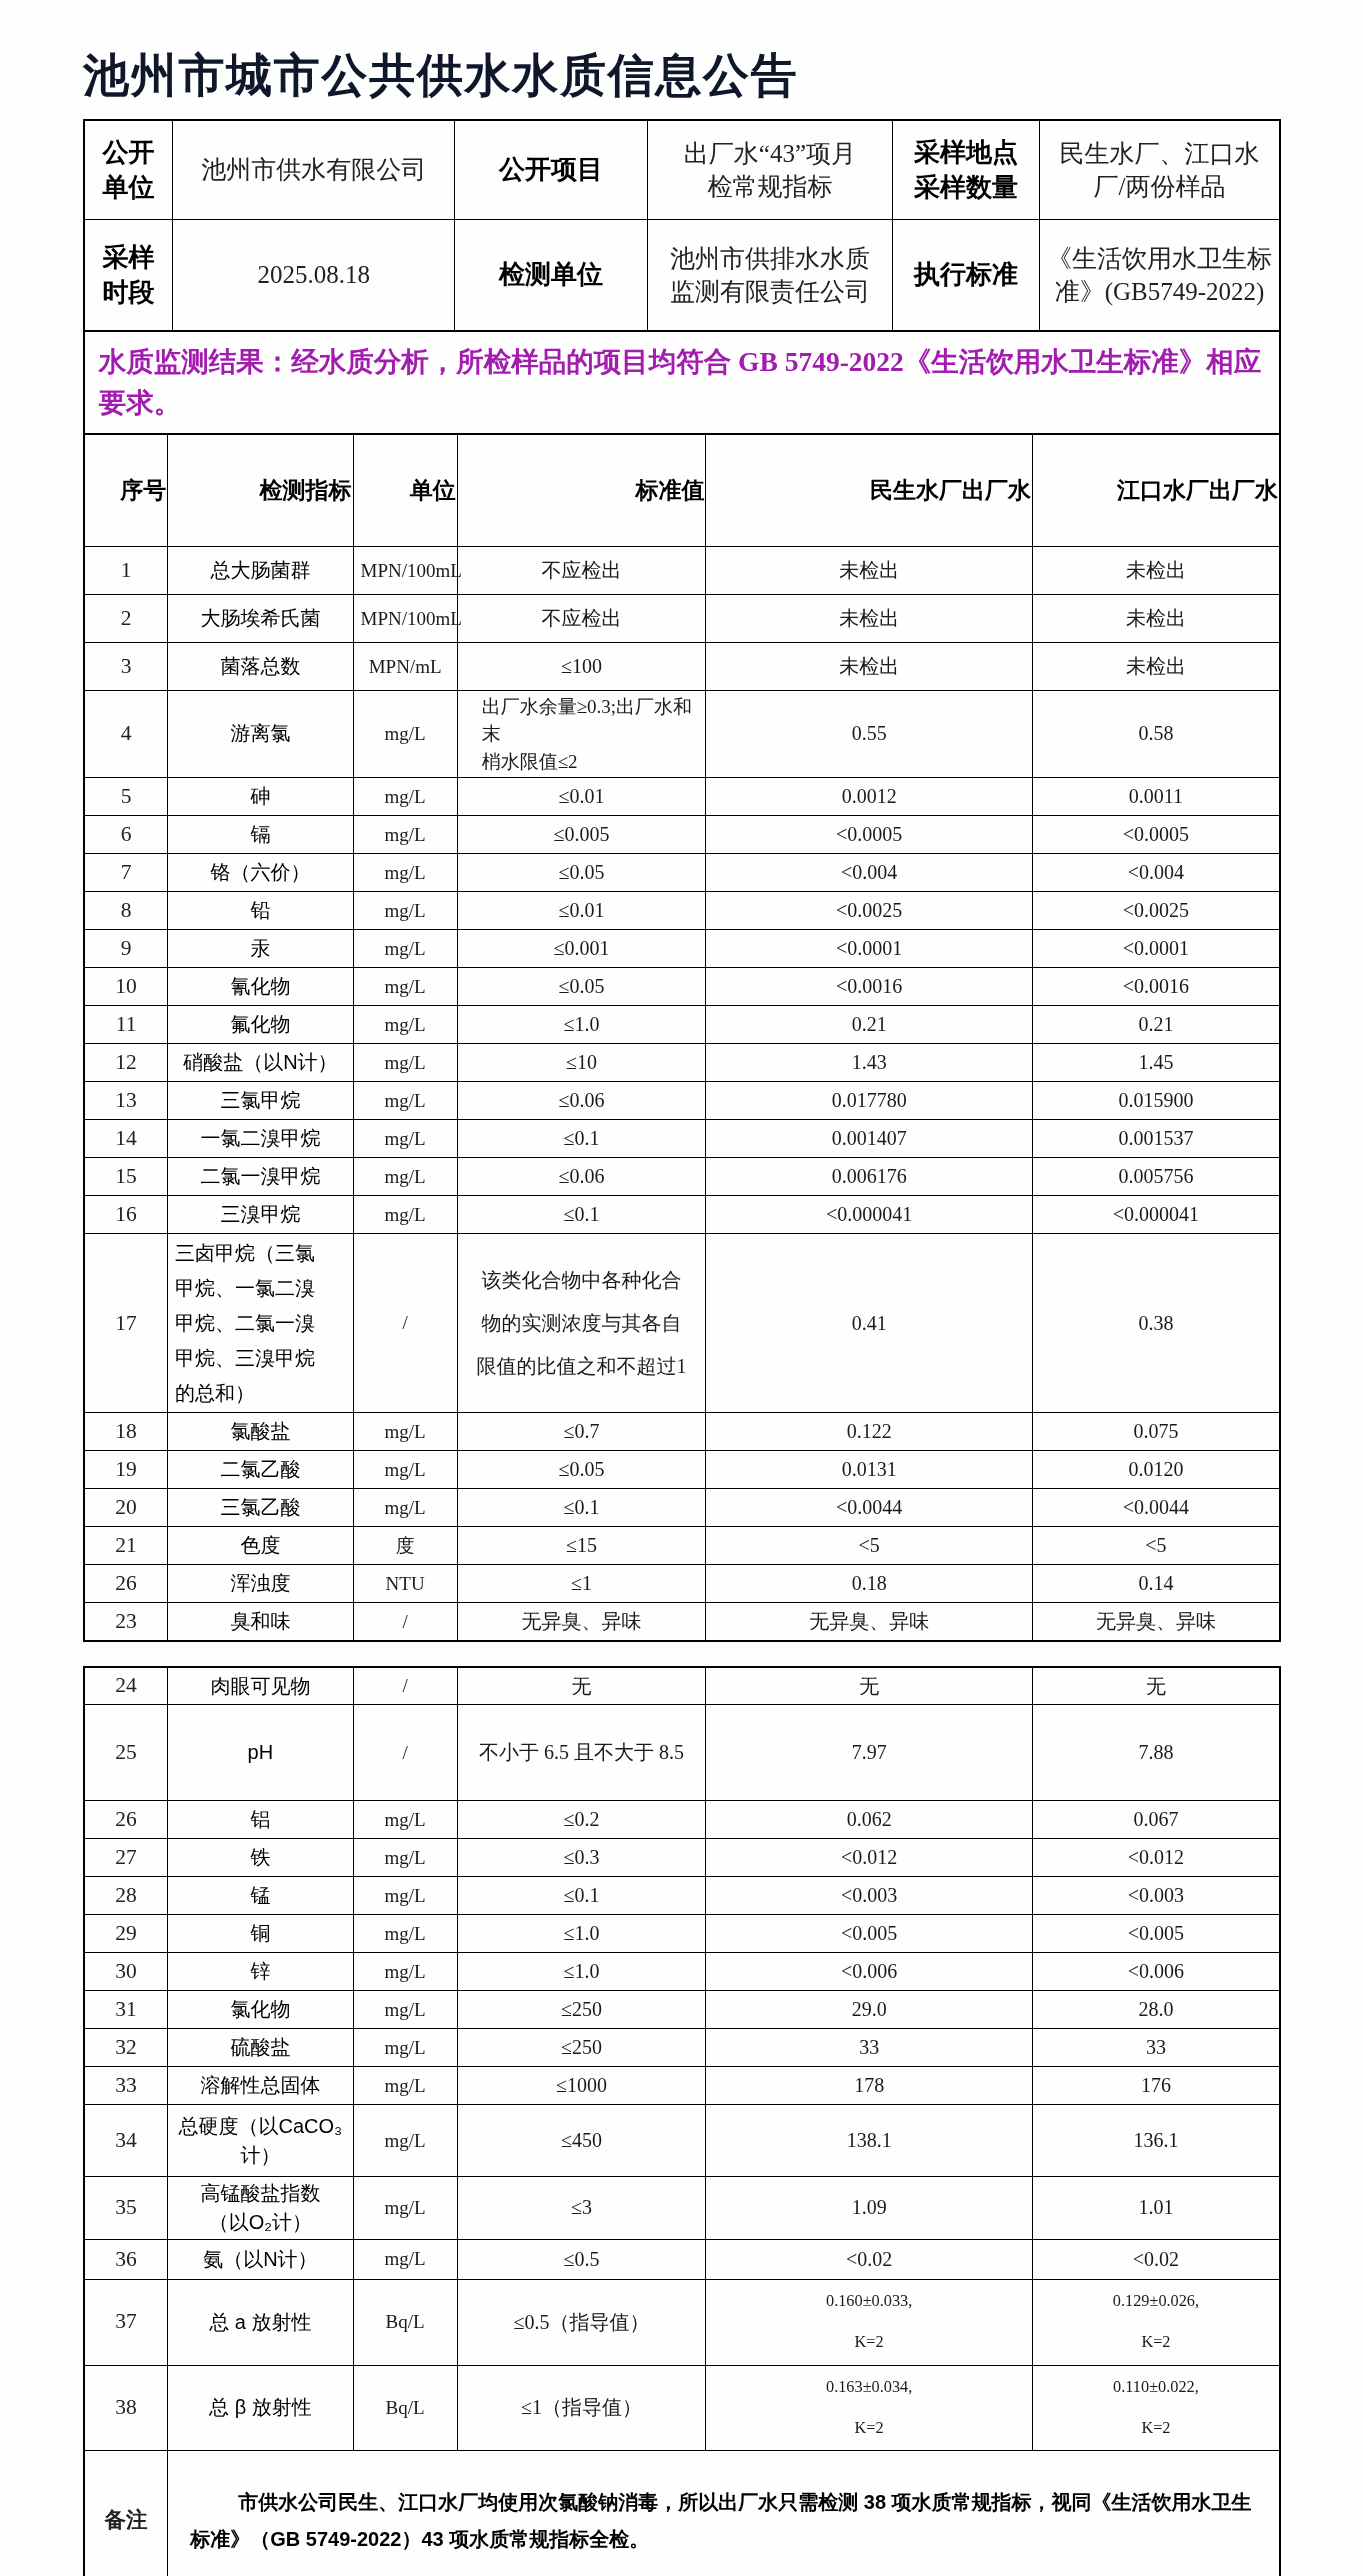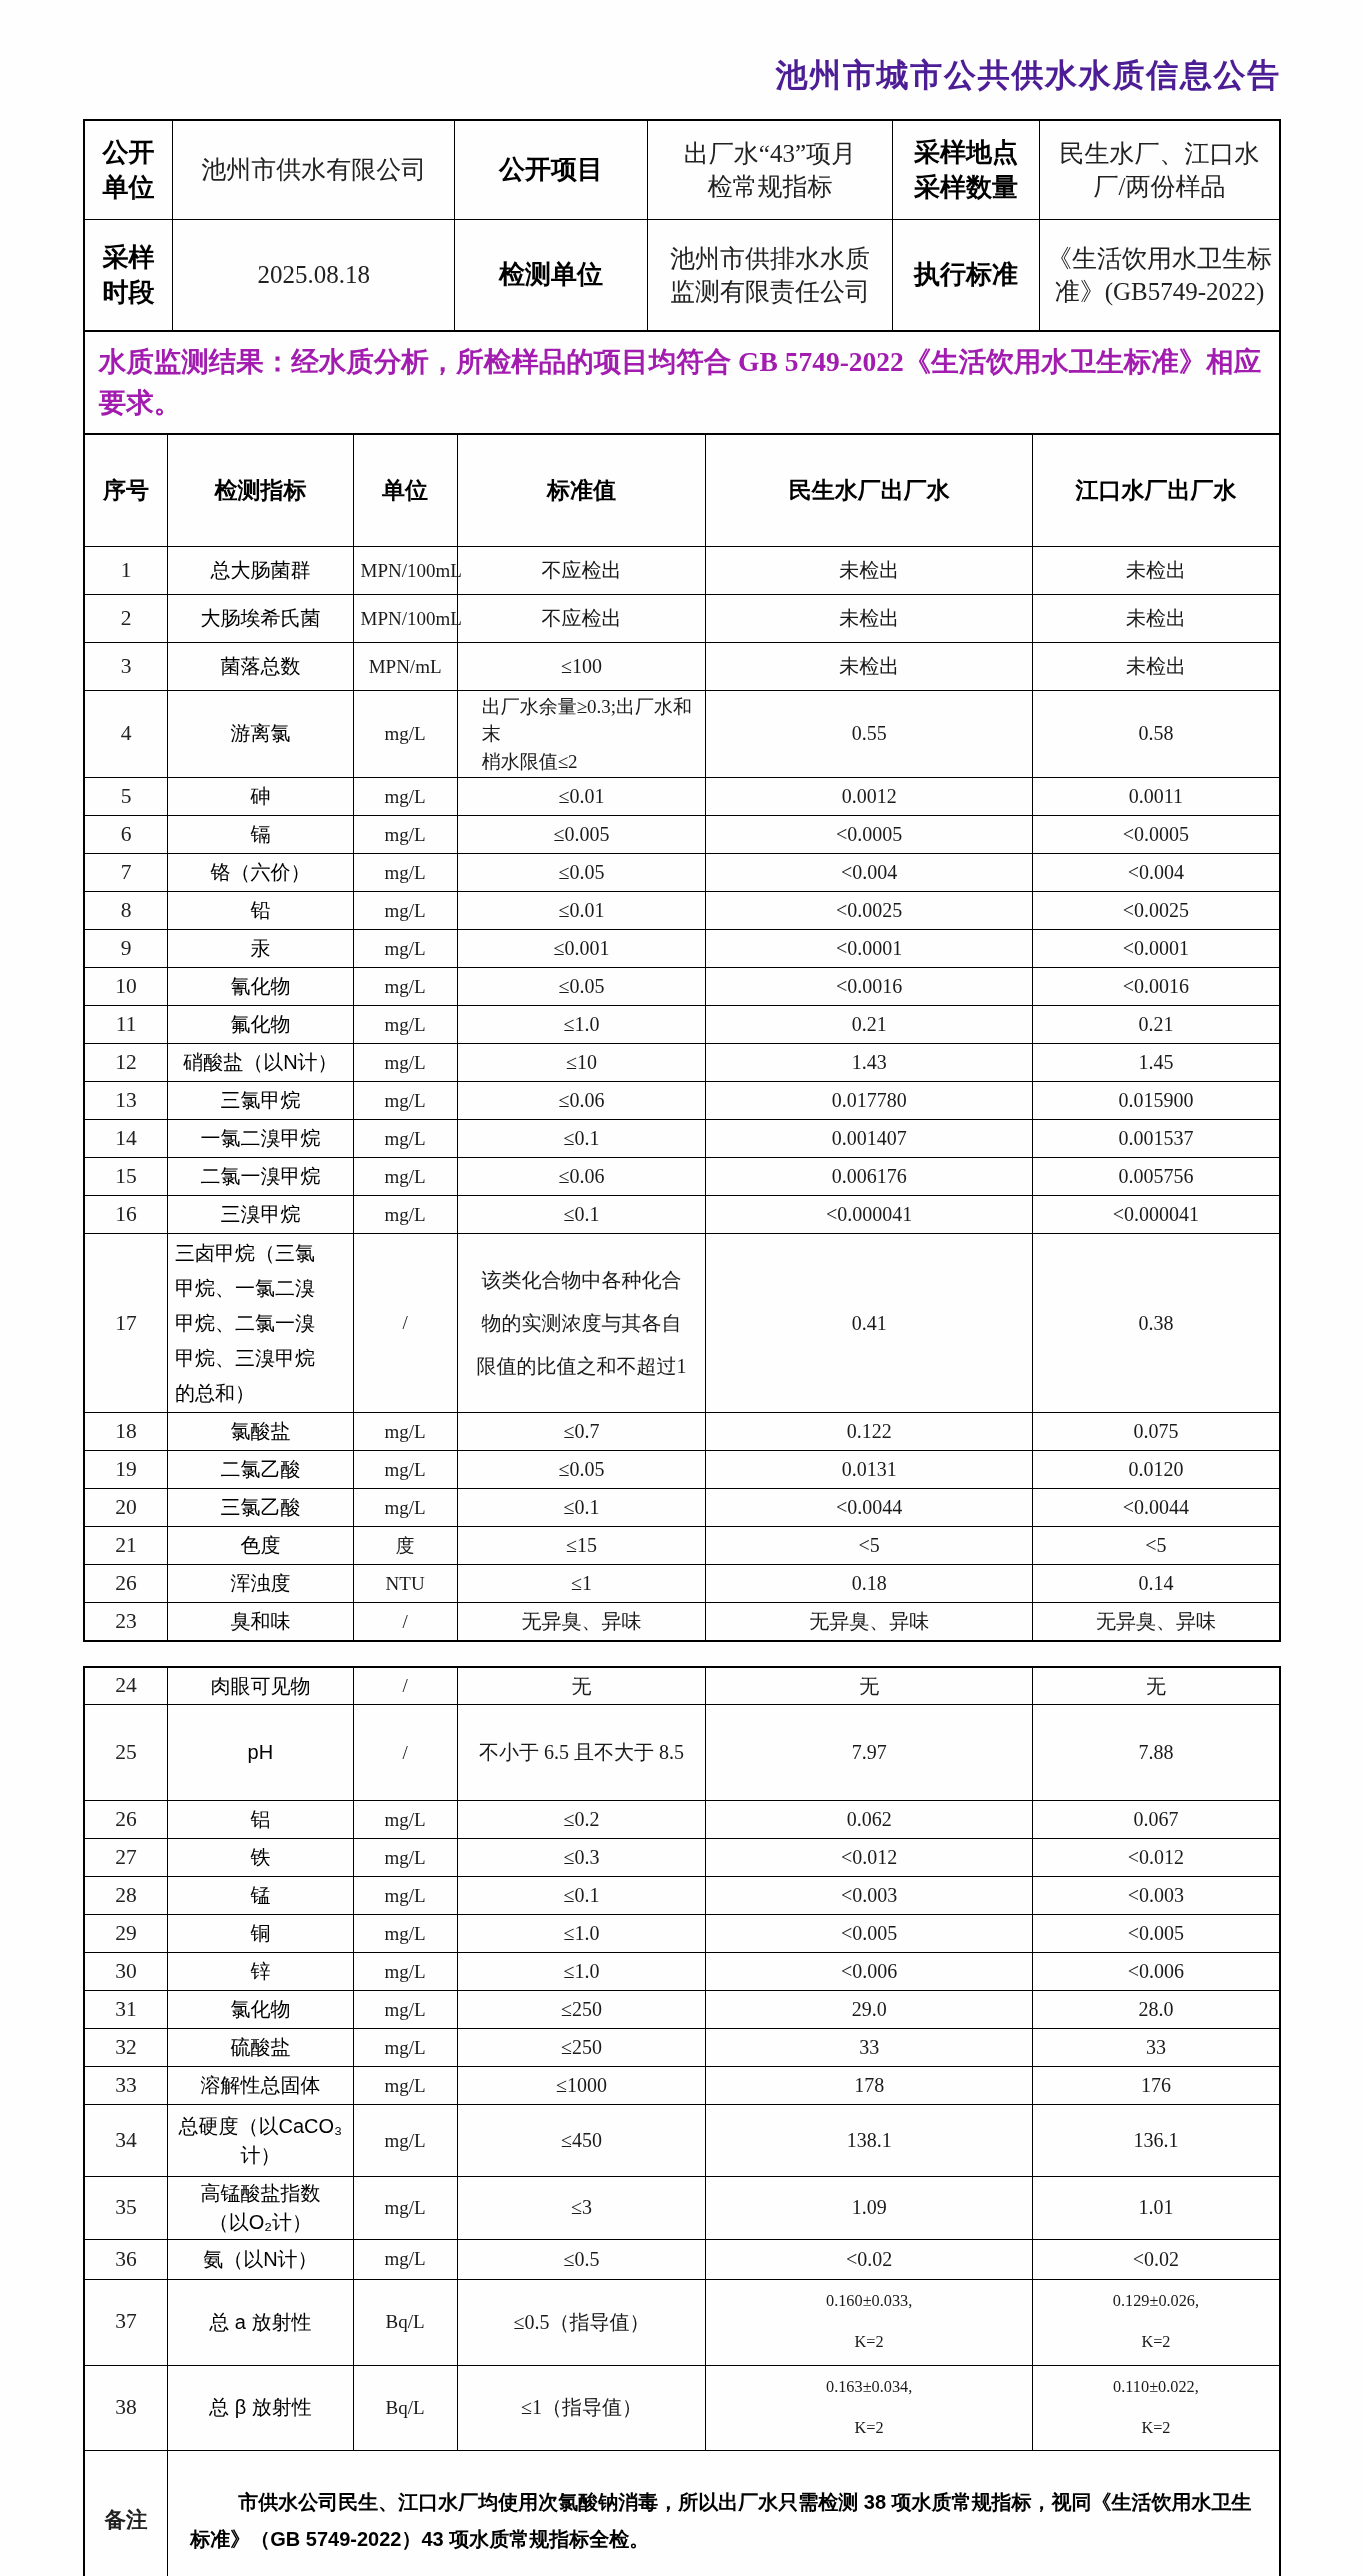--- a/index.html
+++ b/index.html
@@ -8,26 +8,26 @@
     width:1363px;height:2576px;
     box-sizing:border-box;
     padding:43px 82px 0 83px;
     background:#fefefe;
     font-family:"Liberation Serif","DejaVu Serif",serif;
     color:#000;
     overflow:hidden;
   }
   .title{
     margin:0 0 12px 0;
-    text-align:right;
+    text-align:left;
     font-family:"Liberation Sans","DejaVu Sans",sans-serif;
     font-weight:bold;
-    font-size:32px;
+    font-size:46px;
     line-height:64px;
-    color:#4c1d95;
+    color:#0f172a;
     letter-spacing:1.7px;
   }
   table{width:100%;border-collapse:collapse;table-layout:fixed;}
   table.info{border:2.6px solid #000;}
   .info th,.info td{
     border:1.7px solid #000;
     text-align:center;vertical-align:middle;
     white-space:pre-line;
     padding:3.4px 6.9px;box-sizing:border-box;
   }
@@ -46,21 +46,21 @@
     font-size:27.5px;line-height:1.5;
     color:#a21caf;
     font-family:"Liberation Serif","DejaVu Serif",serif;
   }
 
   table.main{border:2.6px solid #000;}
   .main th{
     border:1.7px solid #000;
     font-family:"Liberation Sans","DejaVu Sans",sans-serif;
     font-weight:bold;font-size:23px;color:#000;
-    height:112px;text-align:center;vertical-align:middle;
+    height:112px;text-align:right;vertical-align:middle;
     box-sizing:border-box;
   }
   .main td{
     border:1.7px solid #000;
     height:38px;
     text-align:center;vertical-align:middle;
     font-size:20px;color:#1a1a1a;
     padding:1.7px 6.9px;box-sizing:border-box;
     white-space:pre-line;
     line-height:1.45;

